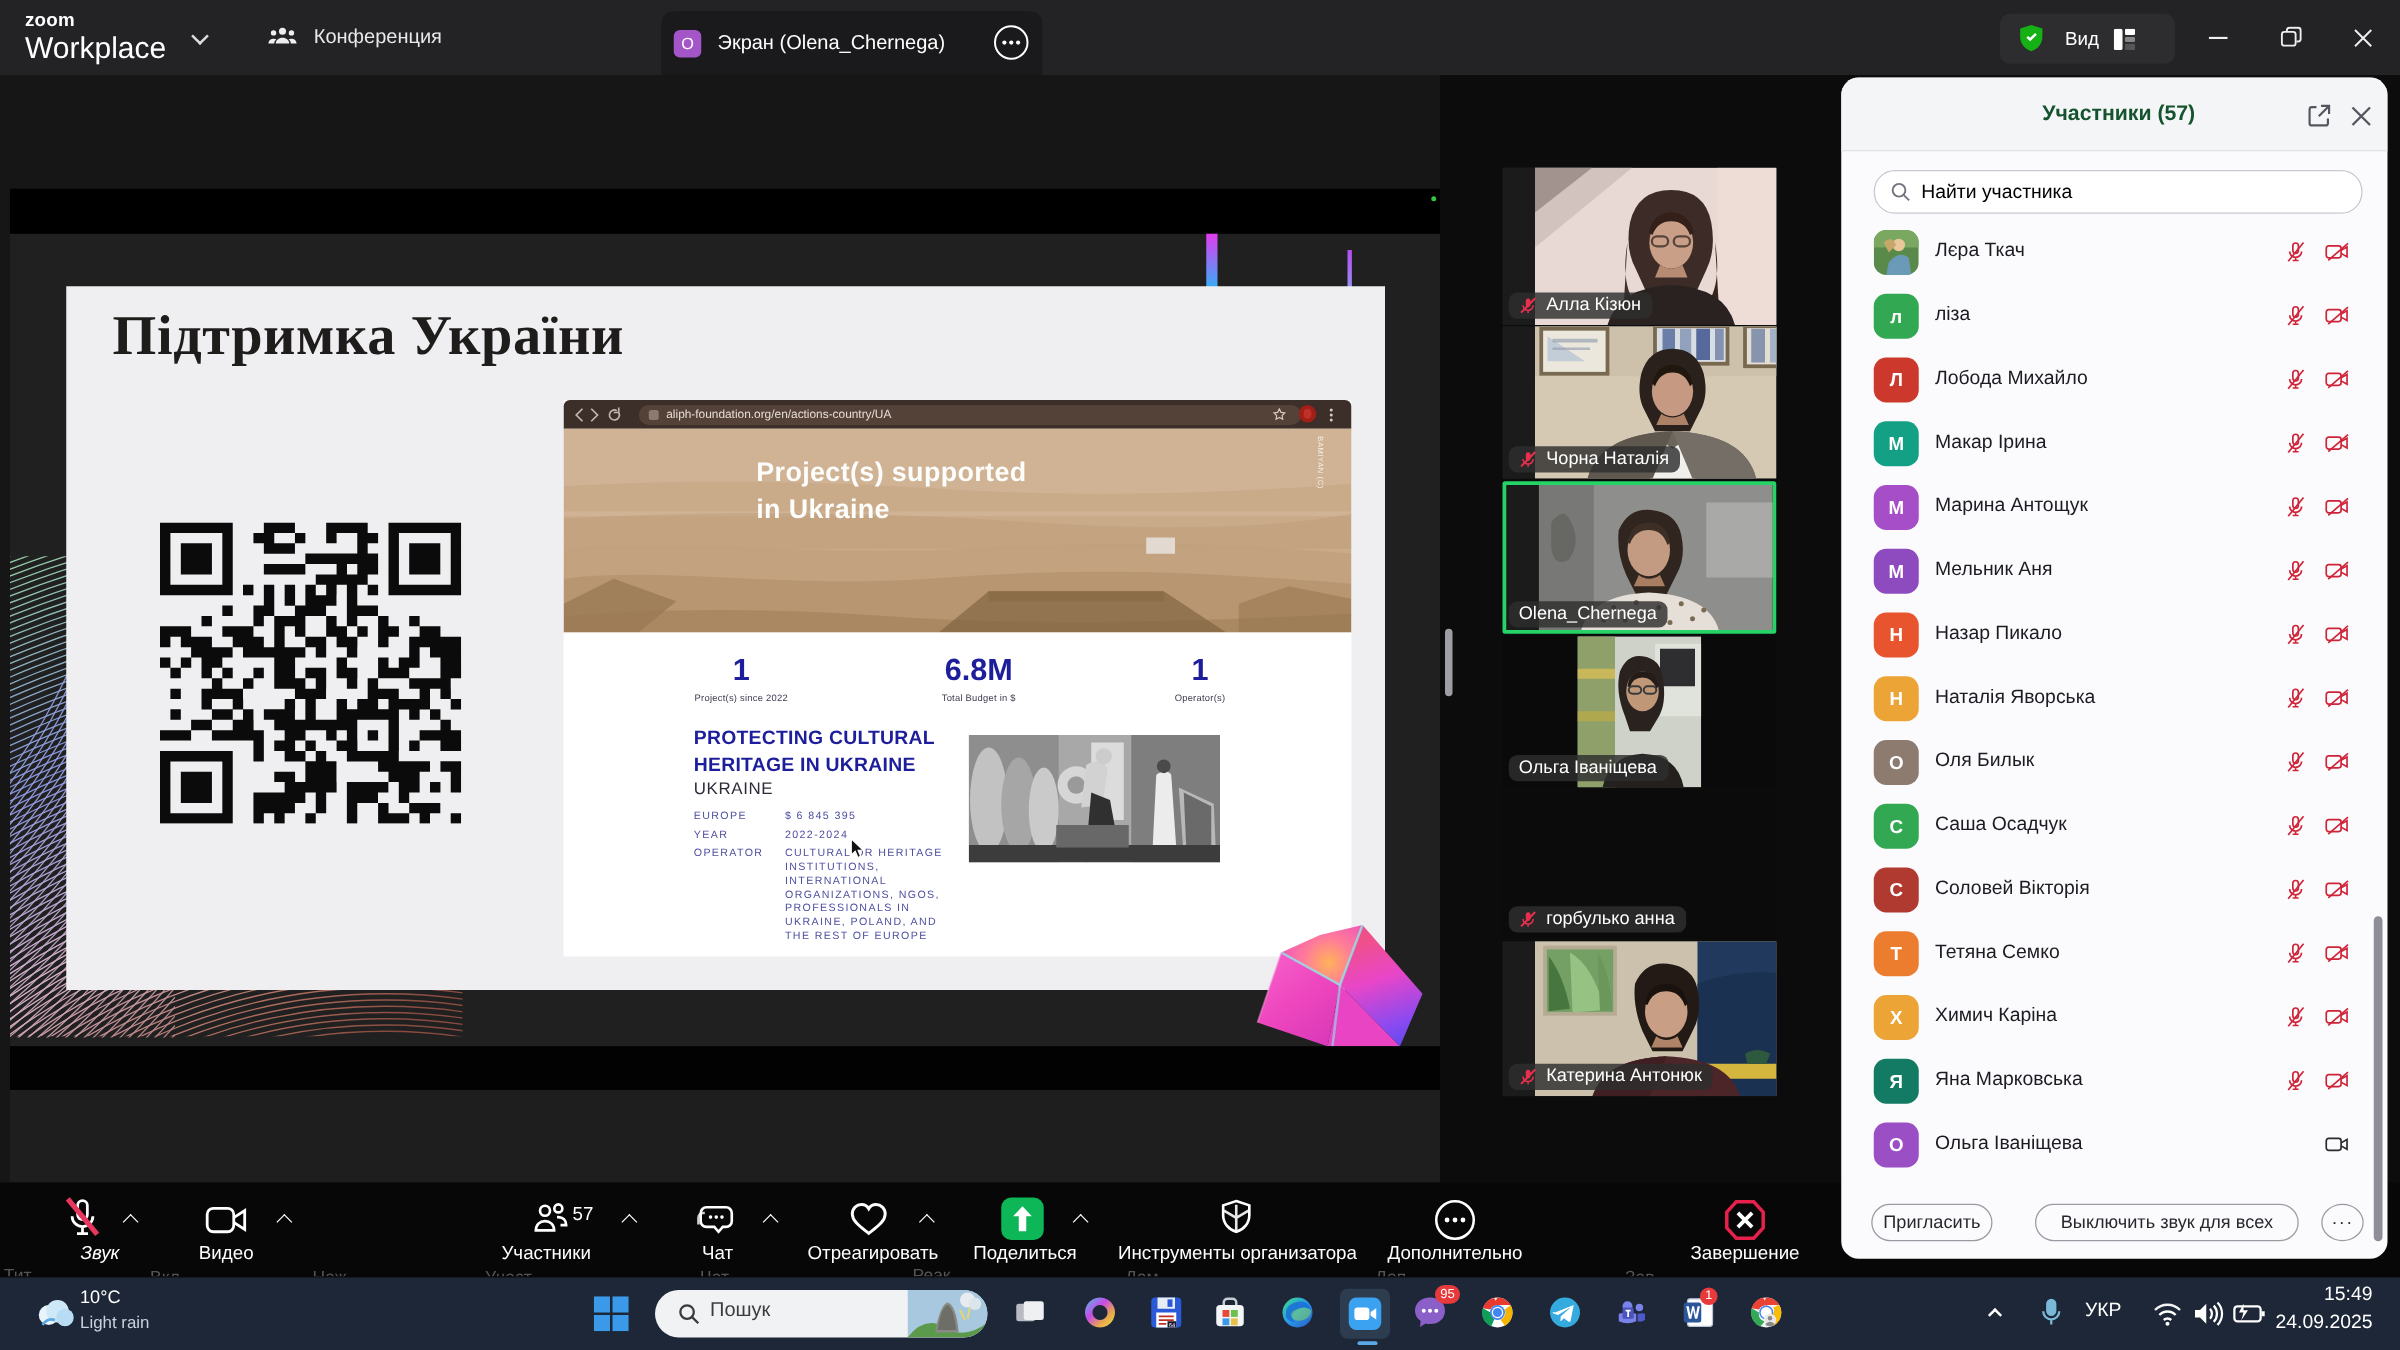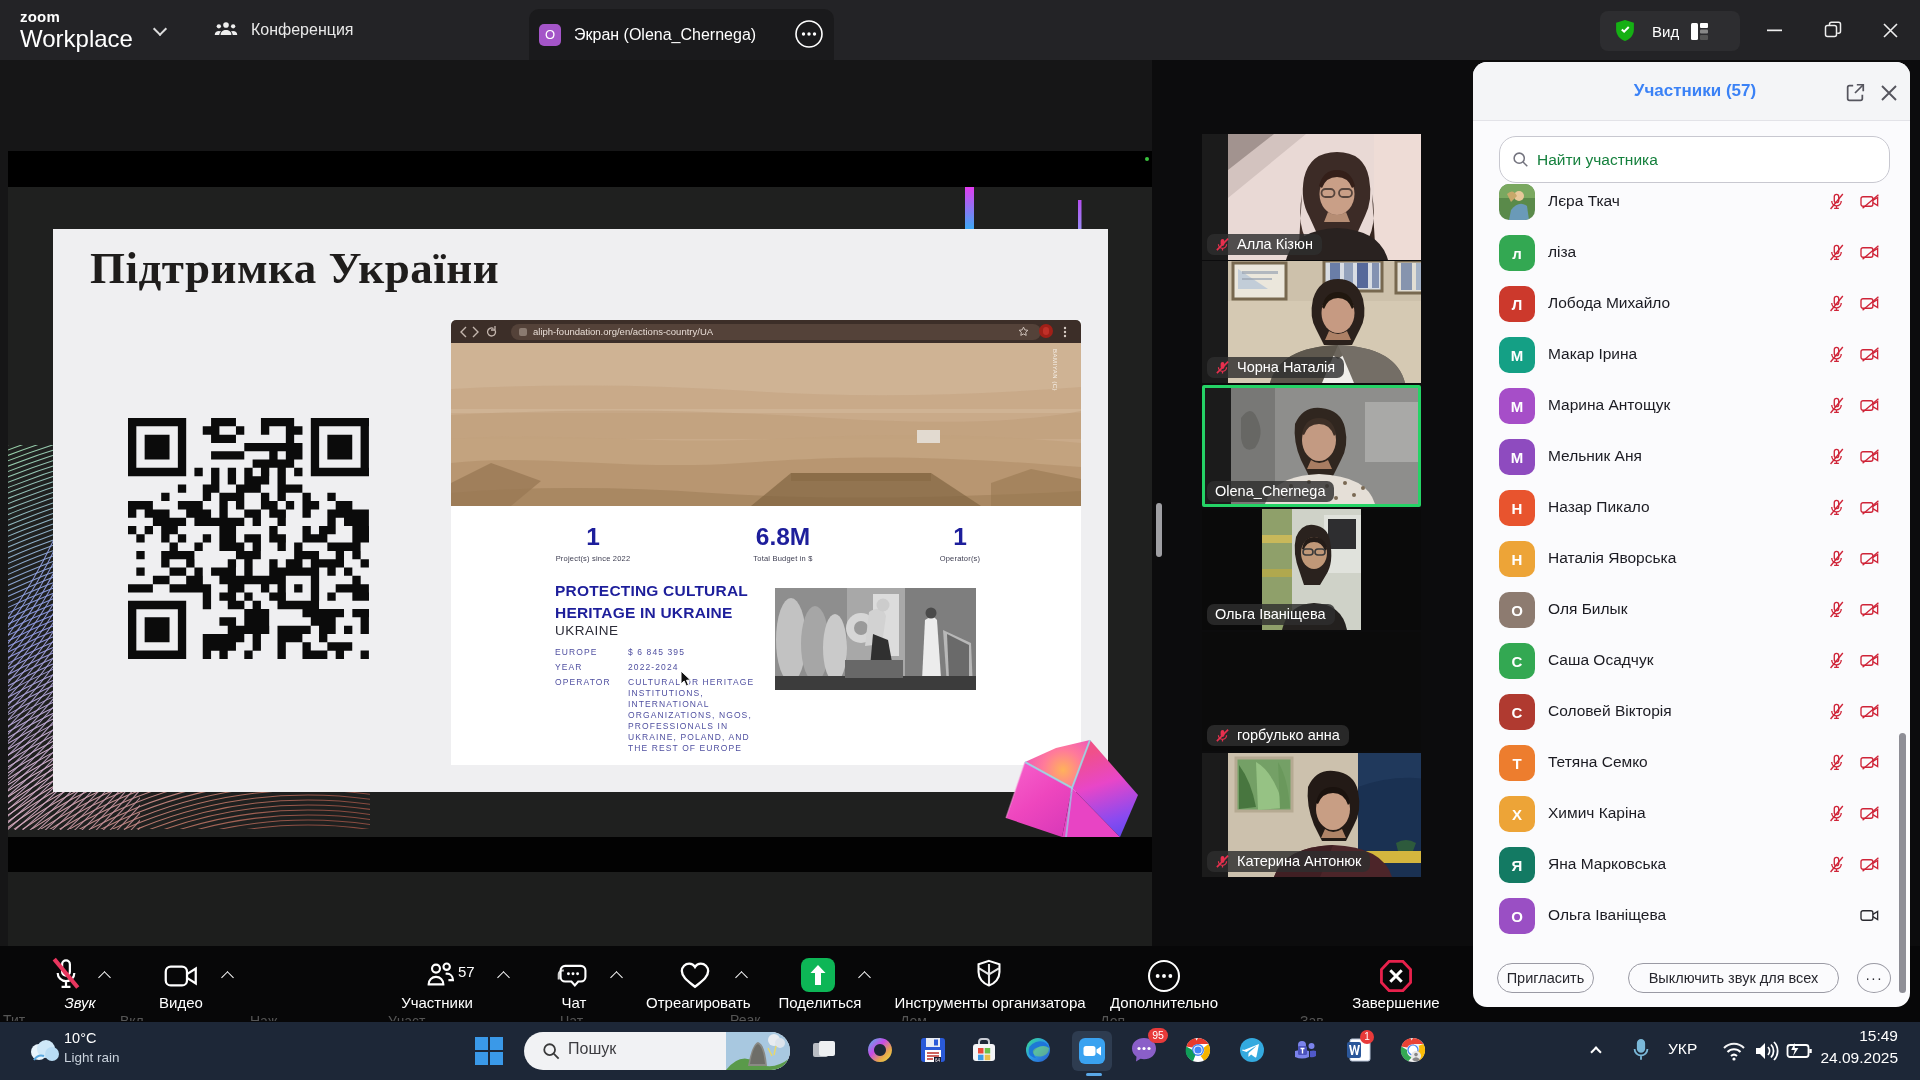--- a/index.html
+++ b/index.html
@@ -34,21 +34,21 @@
 .bignum{position:absolute;color:#1d1e9b;font-weight:bold;font-size:24.5px;text-align:center;}
 .smcap{position:absolute;color:#3c3c50;font-size:7.5px;text-align:center;letter-spacing:.2px;}
 #bw{position:absolute;left:324px;top:82px;width:201px;height:102px;background:#cfcfcf;overflow:hidden;}
 
 #vidcol{position:absolute;left:1152px;top:60px;width:768px;height:886px;background:#0c0c0d;}
 .tile{position:absolute;left:1202px;width:219px;background:#1b1b1b;overflow:hidden;padding-left:26px;}
 .vlabel{position:absolute;left:5px;bottom:5px;background:rgba(46,46,46,.82);border-radius:7px;color:#fff;font-size:14.5px;padding:2px 9px 3px 8px;display:flex;align-items:center;white-space:nowrap;}
 
 #panel{position:absolute;z-index:10;left:1473px;top:62px;width:437px;height:945px;background:#fbfbfd;border-radius:14px;overflow:hidden;}
 #phead{position:absolute;left:0;top:0;width:437px;height:59px;background:#f4f5f7;border-bottom:1px solid #e3e3e8;}
-#psearch{position:absolute;left:26px;top:74px;width:391px;height:47px;background:#fff;border:1px solid #c8c8d0;border-radius:17px;color:#15803d;font-size:15.5px;display:flex;align-items:center;}
+#psearch{position:absolute;left:26px;top:74px;width:391px;height:35px;background:#fff;border:1px solid #c8c8d0;border-radius:17px;color:#000000;font-size:15.5px;display:flex;align-items:center;}
 .prow{position:absolute;left:0;width:437px;height:51px;}
 .pav{position:absolute;left:26px;top:7px;width:36px;height:36px;border-radius:10px;color:#fff;font-weight:bold;font-size:15px;display:flex;align-items:center;justify-content:center;}
 .pname{position:absolute;left:75px;top:15px;font-size:15.5px;color:#1b1b22;}
 .picons{position:absolute;right:28px;top:15px;display:flex;gap:13px;}
 .pbtn{position:absolute;height:30px;border:1px solid #9a9aa4;border-radius:16px;background:#fbfbfd;color:#27272e;font-size:14.5px;display:flex;align-items:center;justify-content:center;font-family:"Liberation Sans",sans-serif;}
 
 #toolbar{position:absolute;left:0;top:946px;width:1920px;height:76px;background:#070708;color:#fff;}
 .titem{position:absolute;text-align:center;color:#fff;font-size:15px;}
 .tchev{position:absolute;width:9px;height:9px;border-right:1.8px solid #fff;border-bottom:1.8px solid #fff;transform:rotate(-135deg);}
 
@@ -363,20 +363,21 @@
           <path d="M0 72 Q180 62 360 74 T630 68 V96 H0 Z" fill="#bd9c78" opacity=".5"></path>
           <path d="M0 96 C100 88 200 102 320 96 S520 90 630 100 V163 H0 Z" fill="#c2a17d" opacity=".8"></path>
           <path d="M0 120 C80 110 180 128 290 120 S480 112 630 124 V163 H0Z" fill="#af8d66" opacity=".55"></path>
           <path d="M0 140 L40 120 90 138 60 163 0 163z" fill="#8f6f4c" opacity=".6"></path>
           <path d="M0 150 Q120 140 260 150 T630 148 V163 H0Z" fill="#9a7a54" opacity=".5"></path>
           <path d="M300 163 l40-33 h140 l50 33z" fill="#7e633f" opacity=".65"></path>
           <path d="M340 130 h140 v8 h-140z" fill="#8a6c46" opacity=".8"></path>
           <path d="M540 140 l40-14 50 10 v27 h-90z" fill="#96774f" opacity=".55"></path>
           <rect x="466" y="87" width="23" height="13" fill="#e8e4de" opacity=".85"></rect>
         </svg>
+        <h1>Project(s) supported<br>in Ukraine</h1>
         <div style="position:absolute;right:23px;top:6px;color:#f5efe8;font-size:6px;writing-mode:vertical-rl;letter-spacing:.5px;">BAMIYAN (C)</div>
       </div>
             <div id="stats">
         <div class="bignum" style="left:112px;top:17px;width:60px;">1</div>
         <div class="smcap" style="left:82px;top:48px;width:120px;">Project(s) since 2022</div>
         <div class="bignum" style="left:292px;top:17px;width:80px;">6.8M</div>
         <div class="smcap" style="left:292px;top:48px;width:80px;">Total Budget in $</div>
         <div class="bignum" style="left:479px;top:17px;width:60px;">1</div>
         <div class="smcap" style="left:479px;top:48px;width:60px;">Operator(s)</div>
         <div style="position:absolute;left:104px;top:74px;width:260px;color:#1d1e9b;font-weight:bold;font-size:15.5px;line-height:1.42;letter-spacing:.2px;">PROTECTING CULTURAL<br>HERITAGE IN UKRAINE</div>
@@ -597,21 +598,21 @@
           <path d="M3 21 L21 2.5" stroke="#e8304e" stroke-width="2.6"></path>
         </svg>Катерина Антонюк</div>
 </div>
 
 <div id="panel">
   <div id="phead"></div>
   <div id="psearch"><svg width="17" height="17" viewBox="0 0 20 20" style="margin:0 8px 0 12px;" fill="none" stroke="#73737e" stroke-width="1.8">
           <circle cx="8.5" cy="8.5" r="6"></circle>
           <path d="M13 13l5 5"></path>
         </svg>Найти участника</div>
-<div style="position:absolute;left:127px;top:19px;width:190px;text-align:center;font-size:17px;font-weight:bold;color:#3b82f6;">Участники (57)</div>
+<div style="position:absolute;left:127px;top:19px;width:190px;text-align:center;font-size:17px;font-weight:bold;color:#14532d;">Участники (57)</div>
 <svg width="22" height="22" viewBox="0 0 24 24" style="position:absolute;left:371px;top:20px;" fill="none" stroke="#55555e" stroke-width="1.9">
         <path d="M10 4H6a2 2 0 0 0-2 2v12a2 2 0 0 0 2 2h12a2 2 0 0 0 2-2v-4"></path>
         <path d="M14 3h7v7"></path>
         <path d="M21 3l-9 9"></path>
       </svg>
 <svg width="20" height="20" viewBox="0 0 20 20" style="position:absolute;left:406px;top:21px;" stroke="#55555e" stroke-width="1.9">
         <path d="M3 3l14 14M17 3L3 17"></path>
       </svg>
 <div class="prow" style="top:115px;">
         <svg width="36" height="36" viewBox="0 0 36 36" style="border-radius:10px;position:absolute;left:26px;top:7px;">

